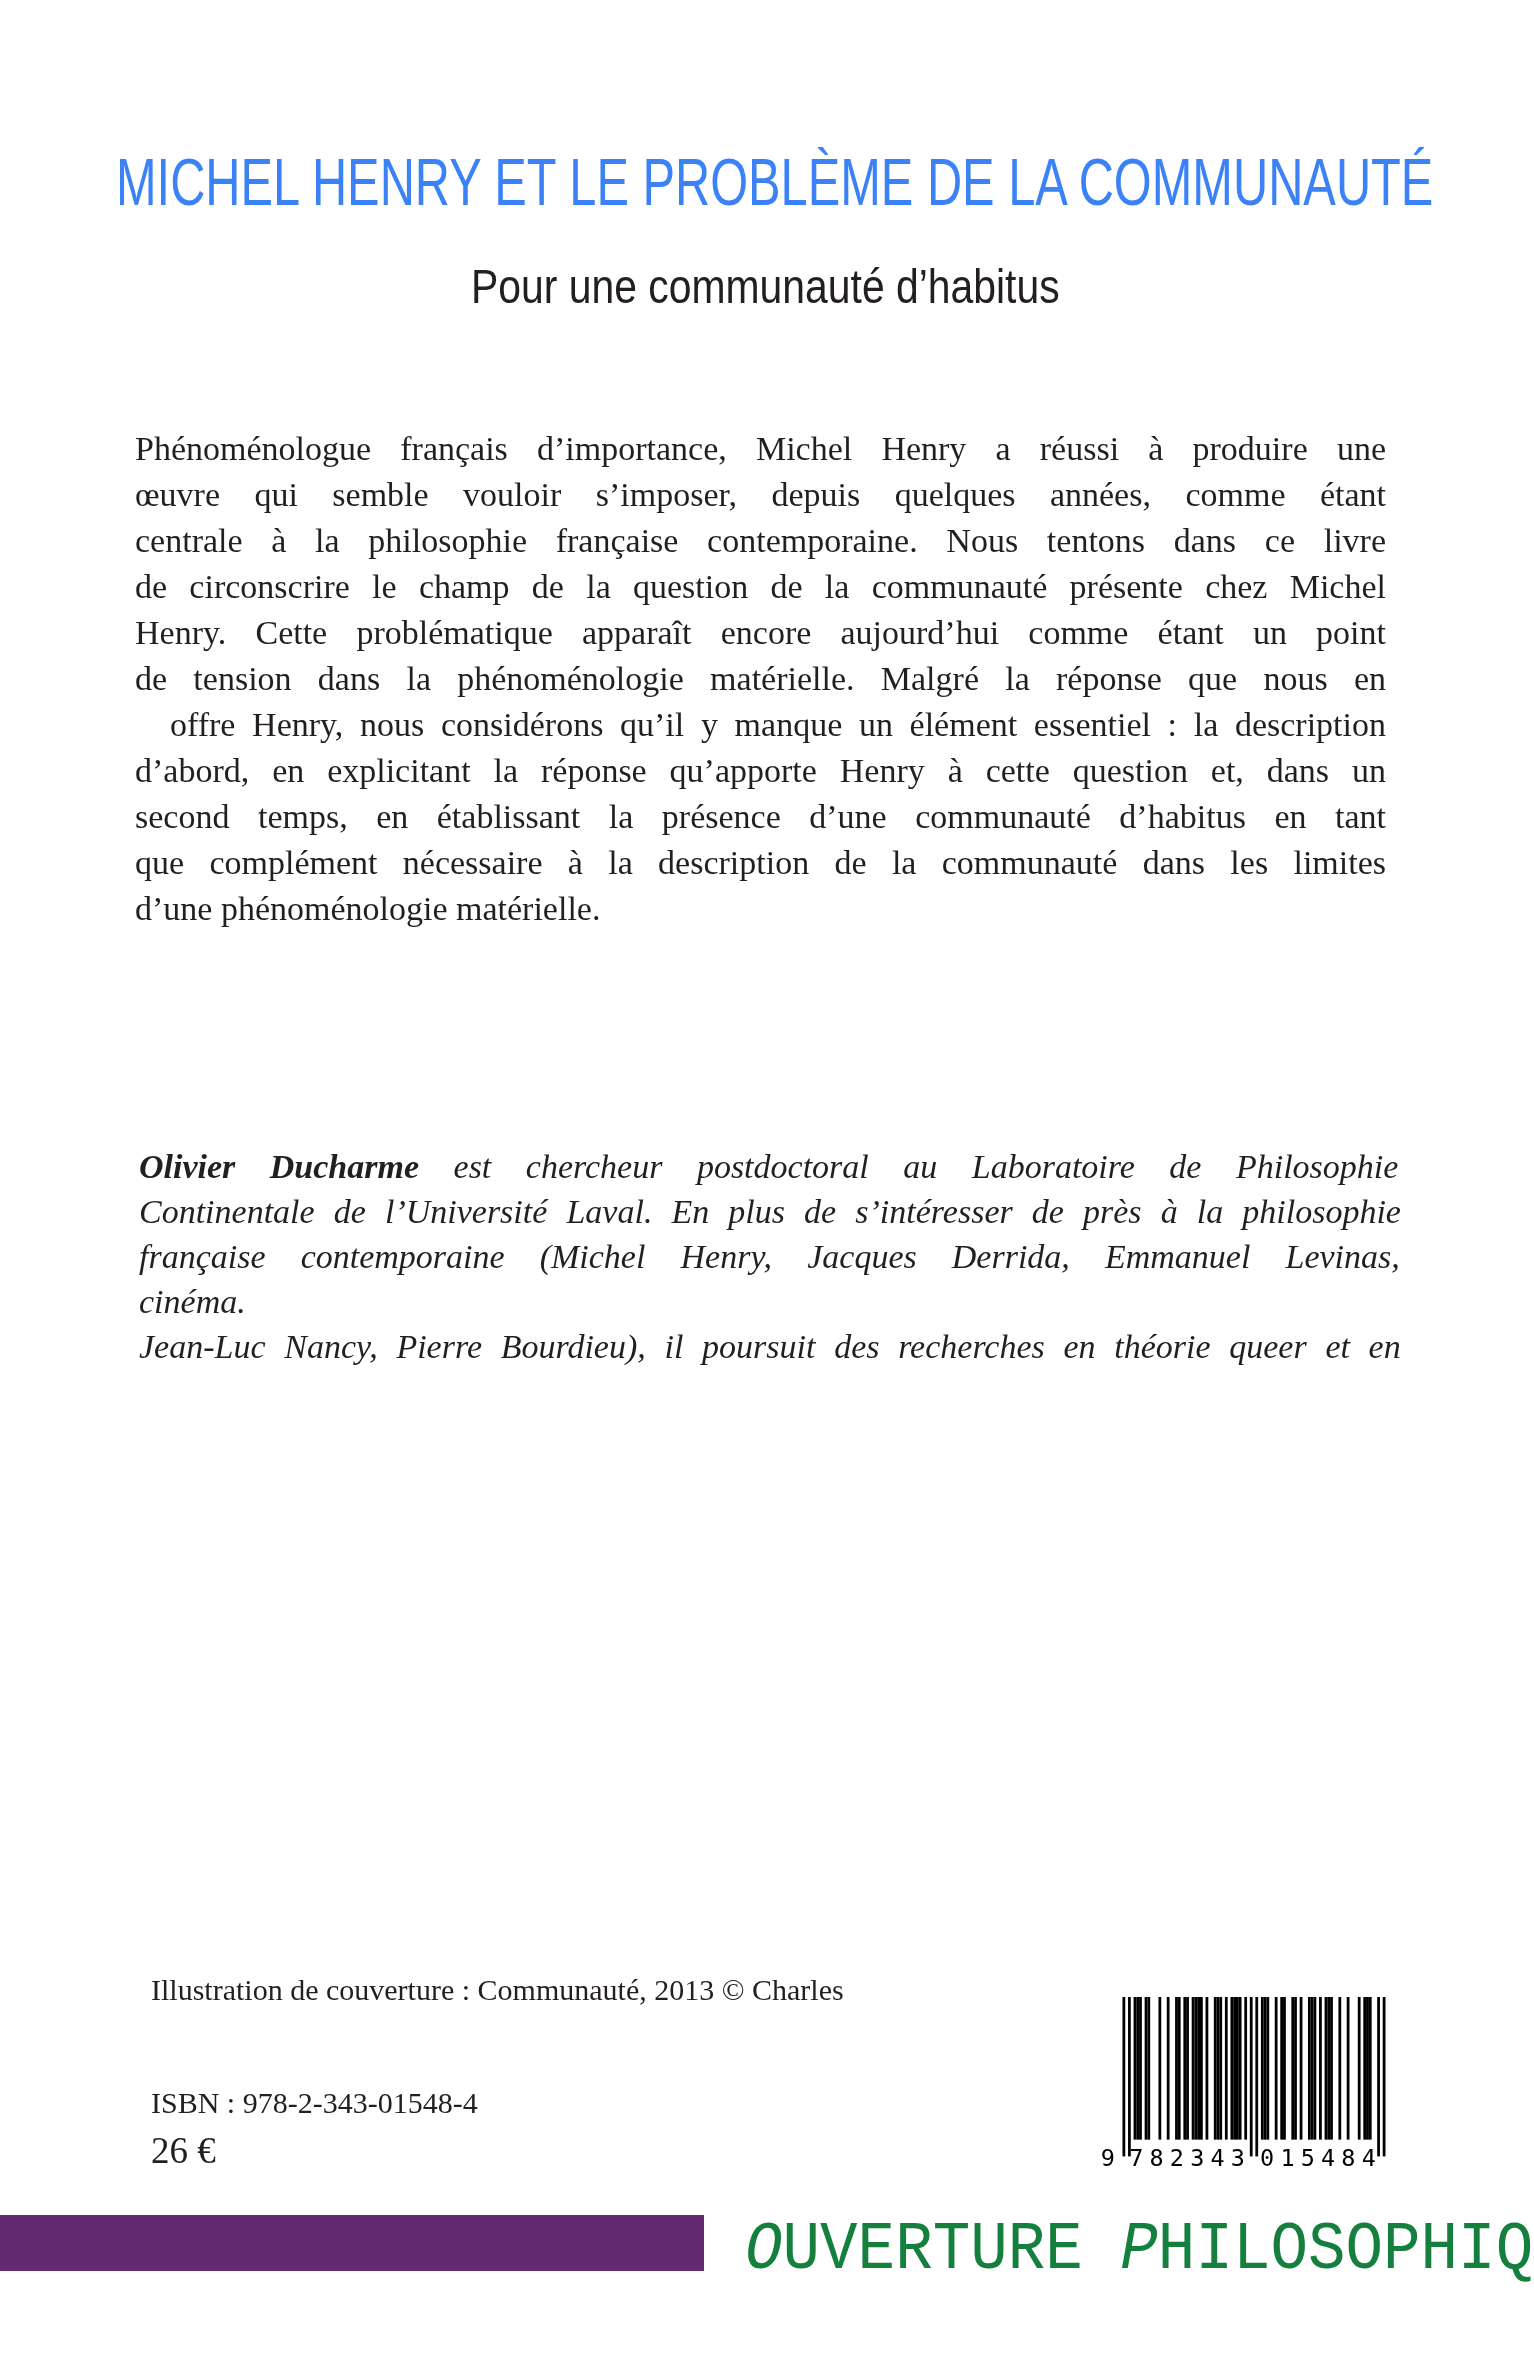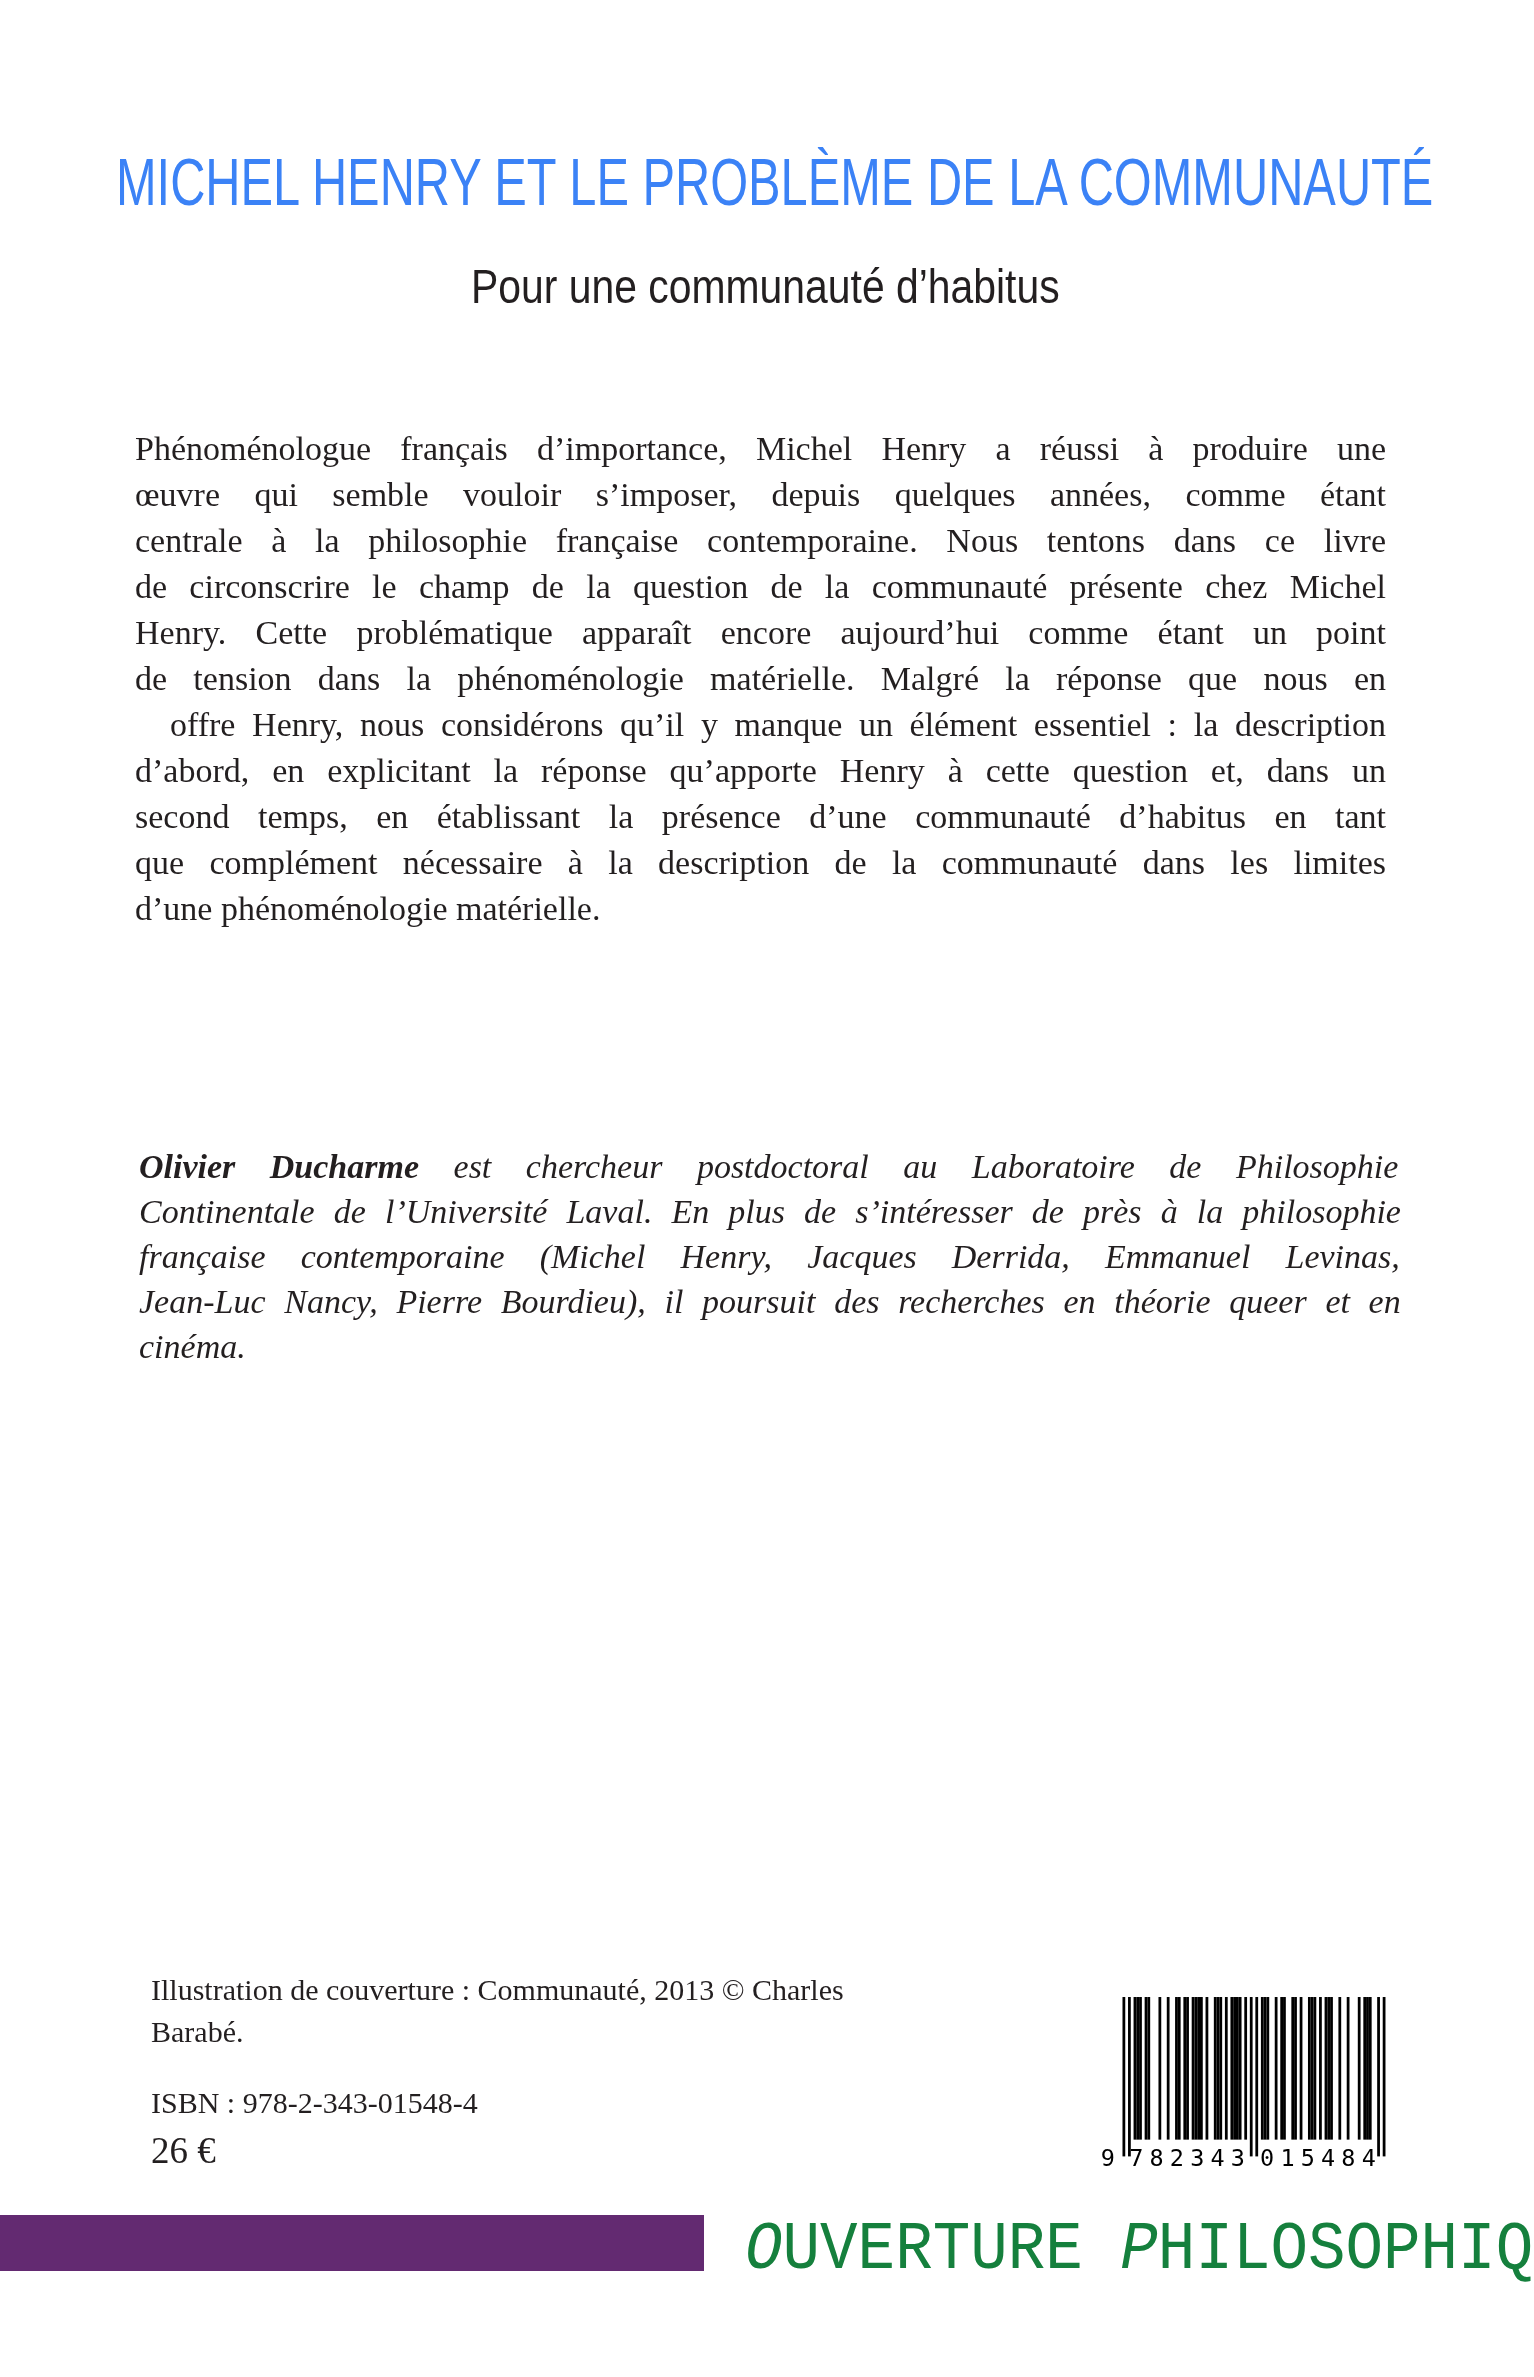--- a/index.html
+++ b/index.html
@@ -167,27 +167,26 @@
   <span class="line last">d’une phénoménologie matérielle.</span>
 </div>
 
 <div class="abs author-text">
   <span class="line jline" style="display: block; white-space: nowrap; word-spacing: 26px;">
     <span class="author-name">Olivier Ducharme</span>
     <span>est chercheur postdoctoral au Laboratoire de Philosophie</span>
   </span>
   <span class="line jline" style="display: block; white-space: nowrap; word-spacing: 10.6px;">Continentale de l’Université Laval. En plus de s’intéresser de près à la philosophie</span>
   <span class="line jline" style="display: block; white-space: nowrap; word-spacing: 26.6px;">française contemporaine (Michel Henry, Jacques Derrida, Emmanuel Levinas,</span>
+  <span class="line">cinéma.</span>
   <span class="line jline" style="display: block; white-space: nowrap; word-spacing: 10.2px;">Jean-Luc Nancy, Pierre Bourdieu), il poursuit des recherches en théorie queer et en</span>
-  <span class="line">cinéma.</span>
 </div>
 
 <div class="abs imprint imprint-credit">
   <div>Illustration de couverture : Communauté, 2013 © Charles</div>
-  <div>Barabé.</div>
 </div>
 <div class="abs imprint imprint-isbn">ISBN : 978-2-343-01548-4</div>
 <div class="abs imprint imprint-price">26 €</div>
 
 <div class="abs barcode">
   <svg id="barcode-svg" width="302" height="172" viewBox="0 0 360 205" xmlns="http://www.w3.org/2000/svg">
     <g id="bars" fill="#000">
         <rect x="28.00" y="0" width="3.30" height="190"></rect>
         <rect x="34.60" y="0" width="3.30" height="190"></rect>
         <rect x="41.20" y="0" width="3.30" height="170"></rect>

